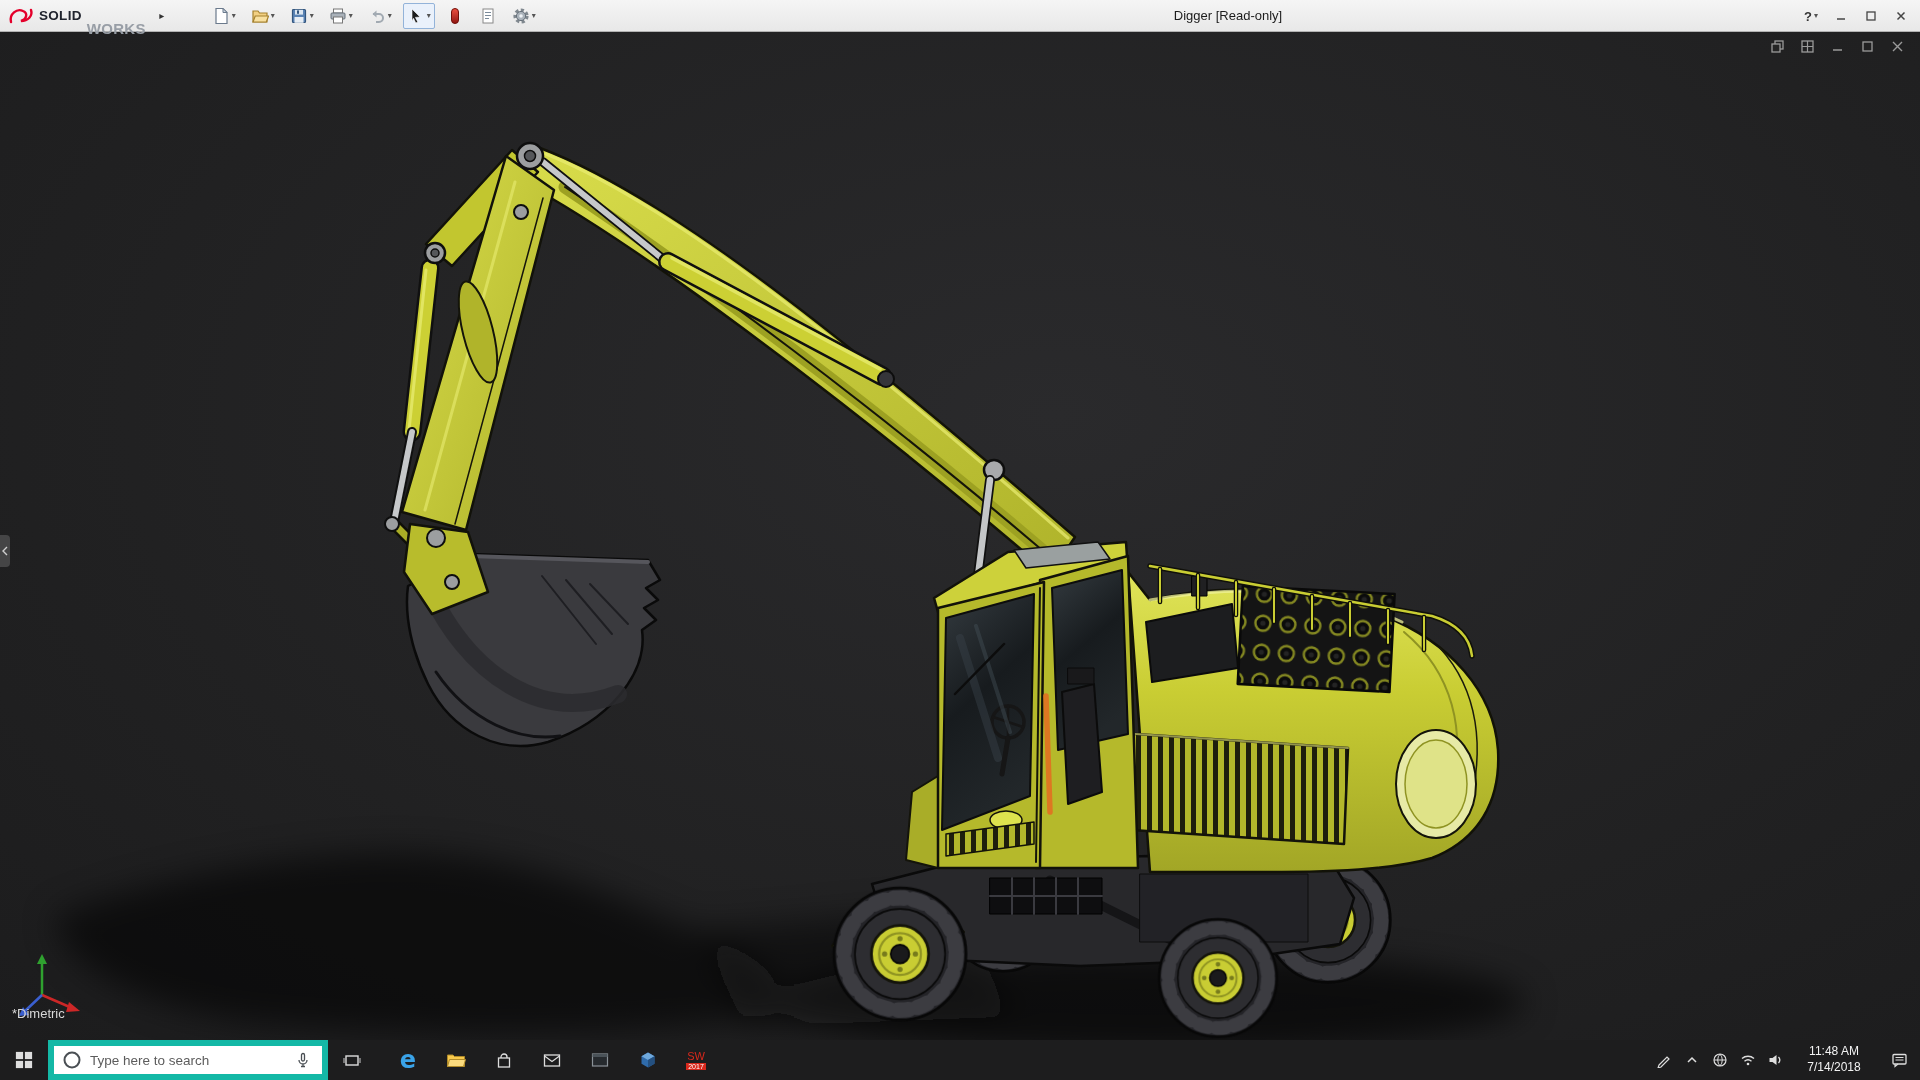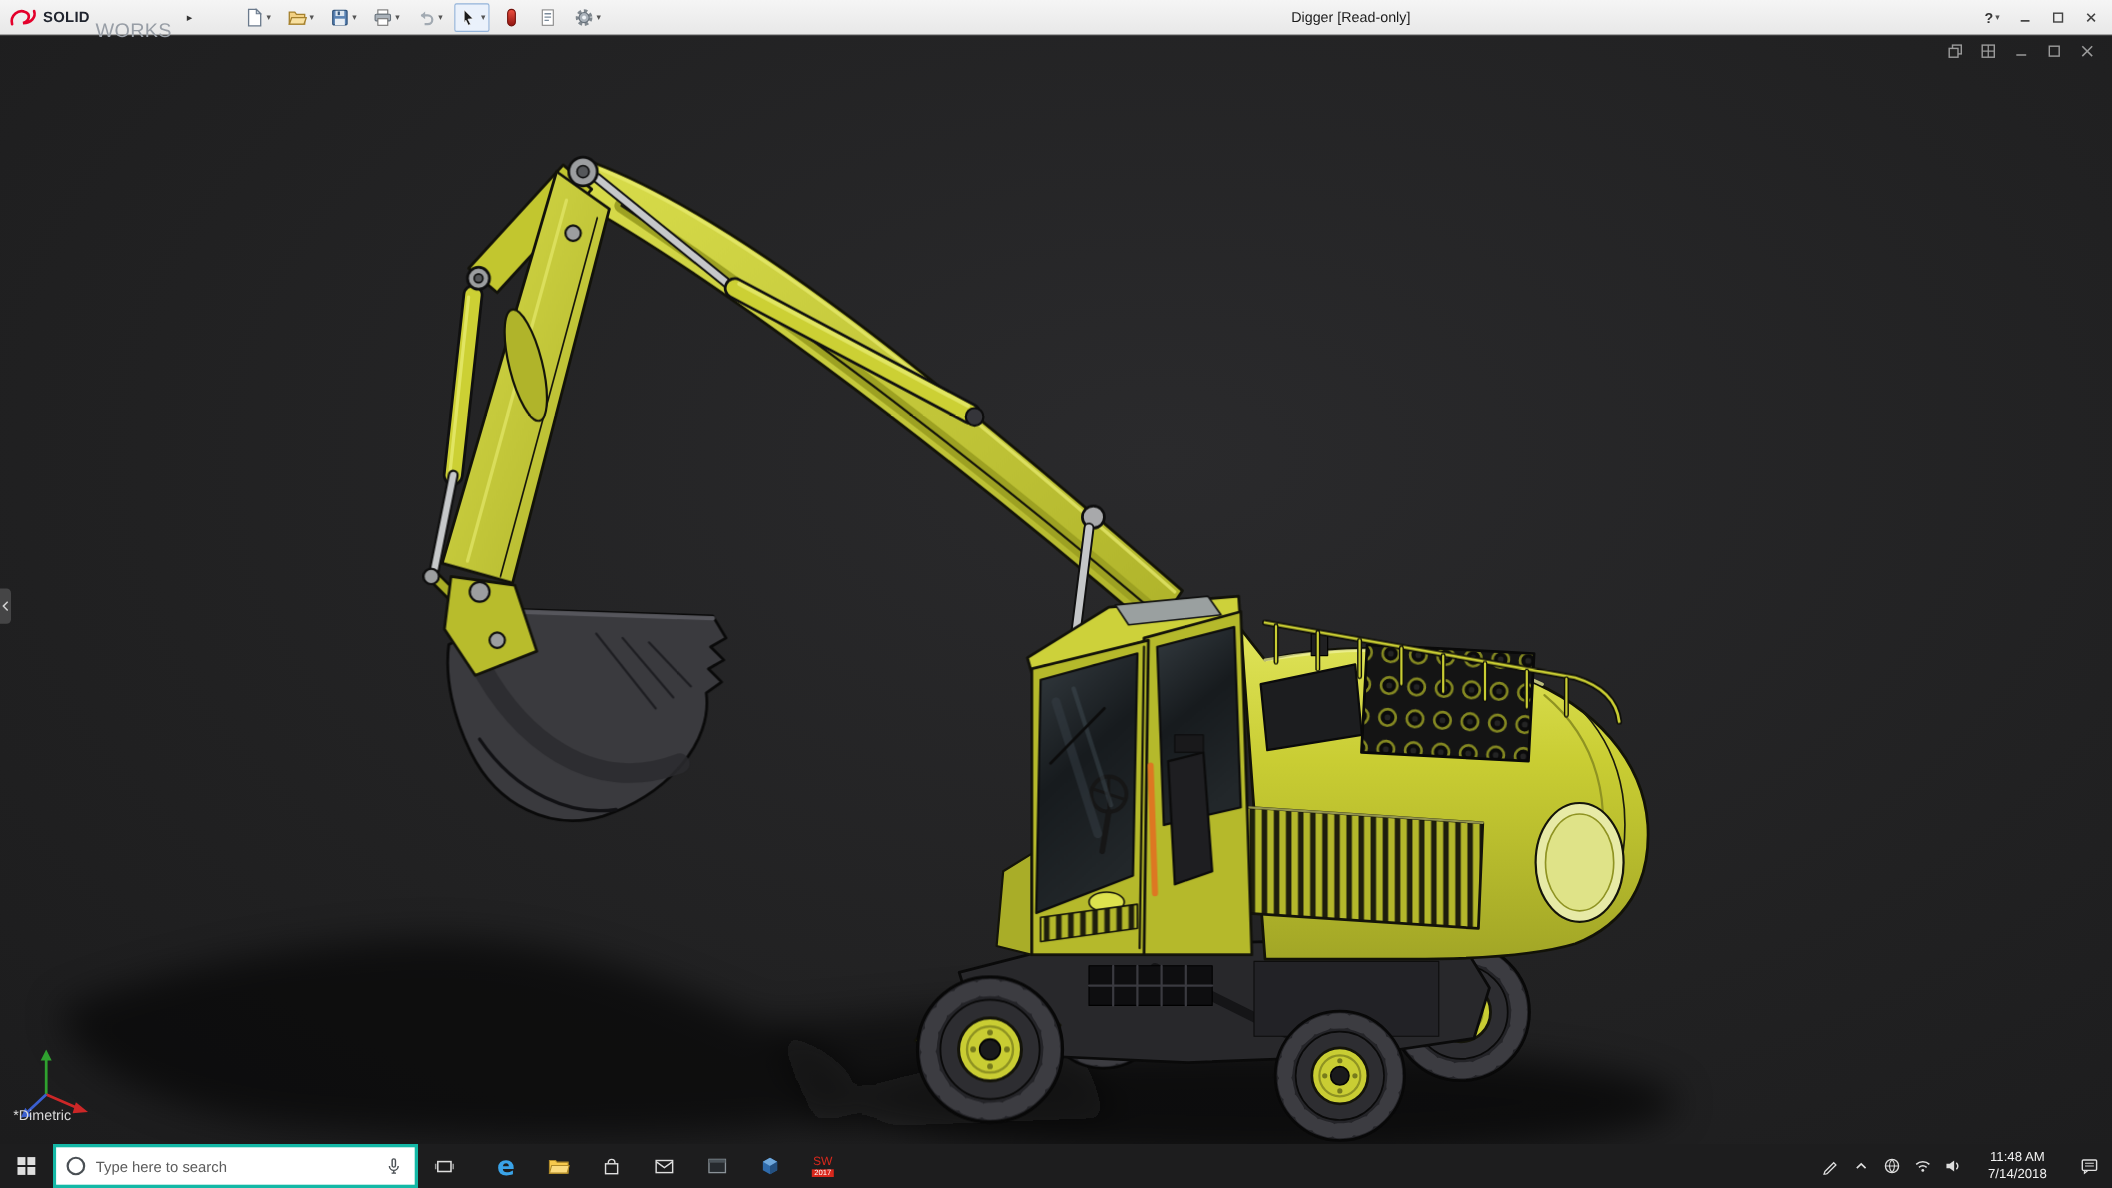--- a/index.html
+++ b/index.html
@@ -6,21 +6,21 @@
   html,body { width:1920px; height:1080px; overflow:hidden; background:#1b1b1c;
     font-family:"Liberation Sans","DejaVu Sans",sans-serif; cursor:default; }
   .screen { position:relative; width:1920px; height:1080px; }
 
   
   .titlebar { position:absolute; top:0; left:0; right:0; height:32px;
     background:linear-gradient(#f5f5f5,#e8e8e8); border-bottom:1px solid #b2b2b2;
     display:flex; align-items:center; z-index:30; }
   .brand { display:flex; align-items:center; gap:5px; padding-left:8px; }
   .brand .solid { font-size:13.5px; font-weight:bold; color:#20242e; letter-spacing:.3px; }
-  .brand .works { font-size:18px; font-weight:normal; color:#989ea6; letter-spacing:.3px;margin-top:26px; }
+  .brand .works { font-size:15px; font-weight:bold; color:#989ea6; letter-spacing:.3px;margin-top:26px; }
   .tb-expand { border:none; background:transparent; font-size:10px; color:#333; margin-left:8px; width:16px; }
   .tools { display:flex; align-items:center; gap:7px; margin-left:38px; }
   .tool { display:flex; align-items:center; gap:2px; border:1px solid transparent;
     background:transparent; height:26px; padding:2px 3px; border-radius:2px; }
   .tool.active { background:#eaf1fb; border-color:#93b3d9; }
   .dd { font-size:8px; color:#555; line-height:1; }
   .doc-title { position:absolute; left:1228px; top:0; transform:translateX(-50%);
     line-height:32px; font-size:13px; color:#1c1c1c; white-space:nowrap; }
   .win-controls { position:absolute; right:4px; top:0; height:32px; display:flex; align-items:center; }
   .win-btn { width:30px; height:26px; border:none; background:transparent;
@@ -37,21 +37,21 @@
   .left-flyout-tab { position:absolute; left:0; top:503px; width:10px; height:32px;
     background:#454546; border-radius:0 4px 4px 0; color:#c9c9c9; font-size:8px;
     display:flex; align-items:center; justify-content:center; border:none; }
   .view-label { position:absolute; left:12px; bottom:19px; font-size:13px; color:#d8d8d8; }
 
   
   .taskbar { position:absolute; left:0; right:0; bottom:0; height:40px; background:#1d1d1e;
     display:flex; align-items:stretch; z-index:40; }
   .tb-btn { width:48px; border:none; background:transparent; display:flex;
     align-items:center; justify-content:center; }
-  .searchbox { width:332px; background:#ffffff; border:3px solid #14b8a6;
+  .searchbox { width:280px; background:#ffffff; border:6px solid #14b8a6;
     display:flex; align-items:center; padding:0 8px; gap:8px;justify-content:space-between; }
   .searchbox input { flex:1; border:none; outline:none; background:transparent;
     font-size:13.5px; color:#333; font-family:"Liberation Sans","DejaVu Sans",sans-serif; }
   .searchbox input::placeholder { color:#5c5c5c; }
   .mic-btn { border:none; background:transparent; width:22px; height:22px;
     display:flex; align-items:center; justify-content:center; }
   .tb-spacer { flex:1; }
   .tray-btn { width:28px; border:none; background:transparent; display:flex;
     align-items:center; justify-content:center; }
   .clock-btn { width:88px; border:none; background:transparent; display:flex;

